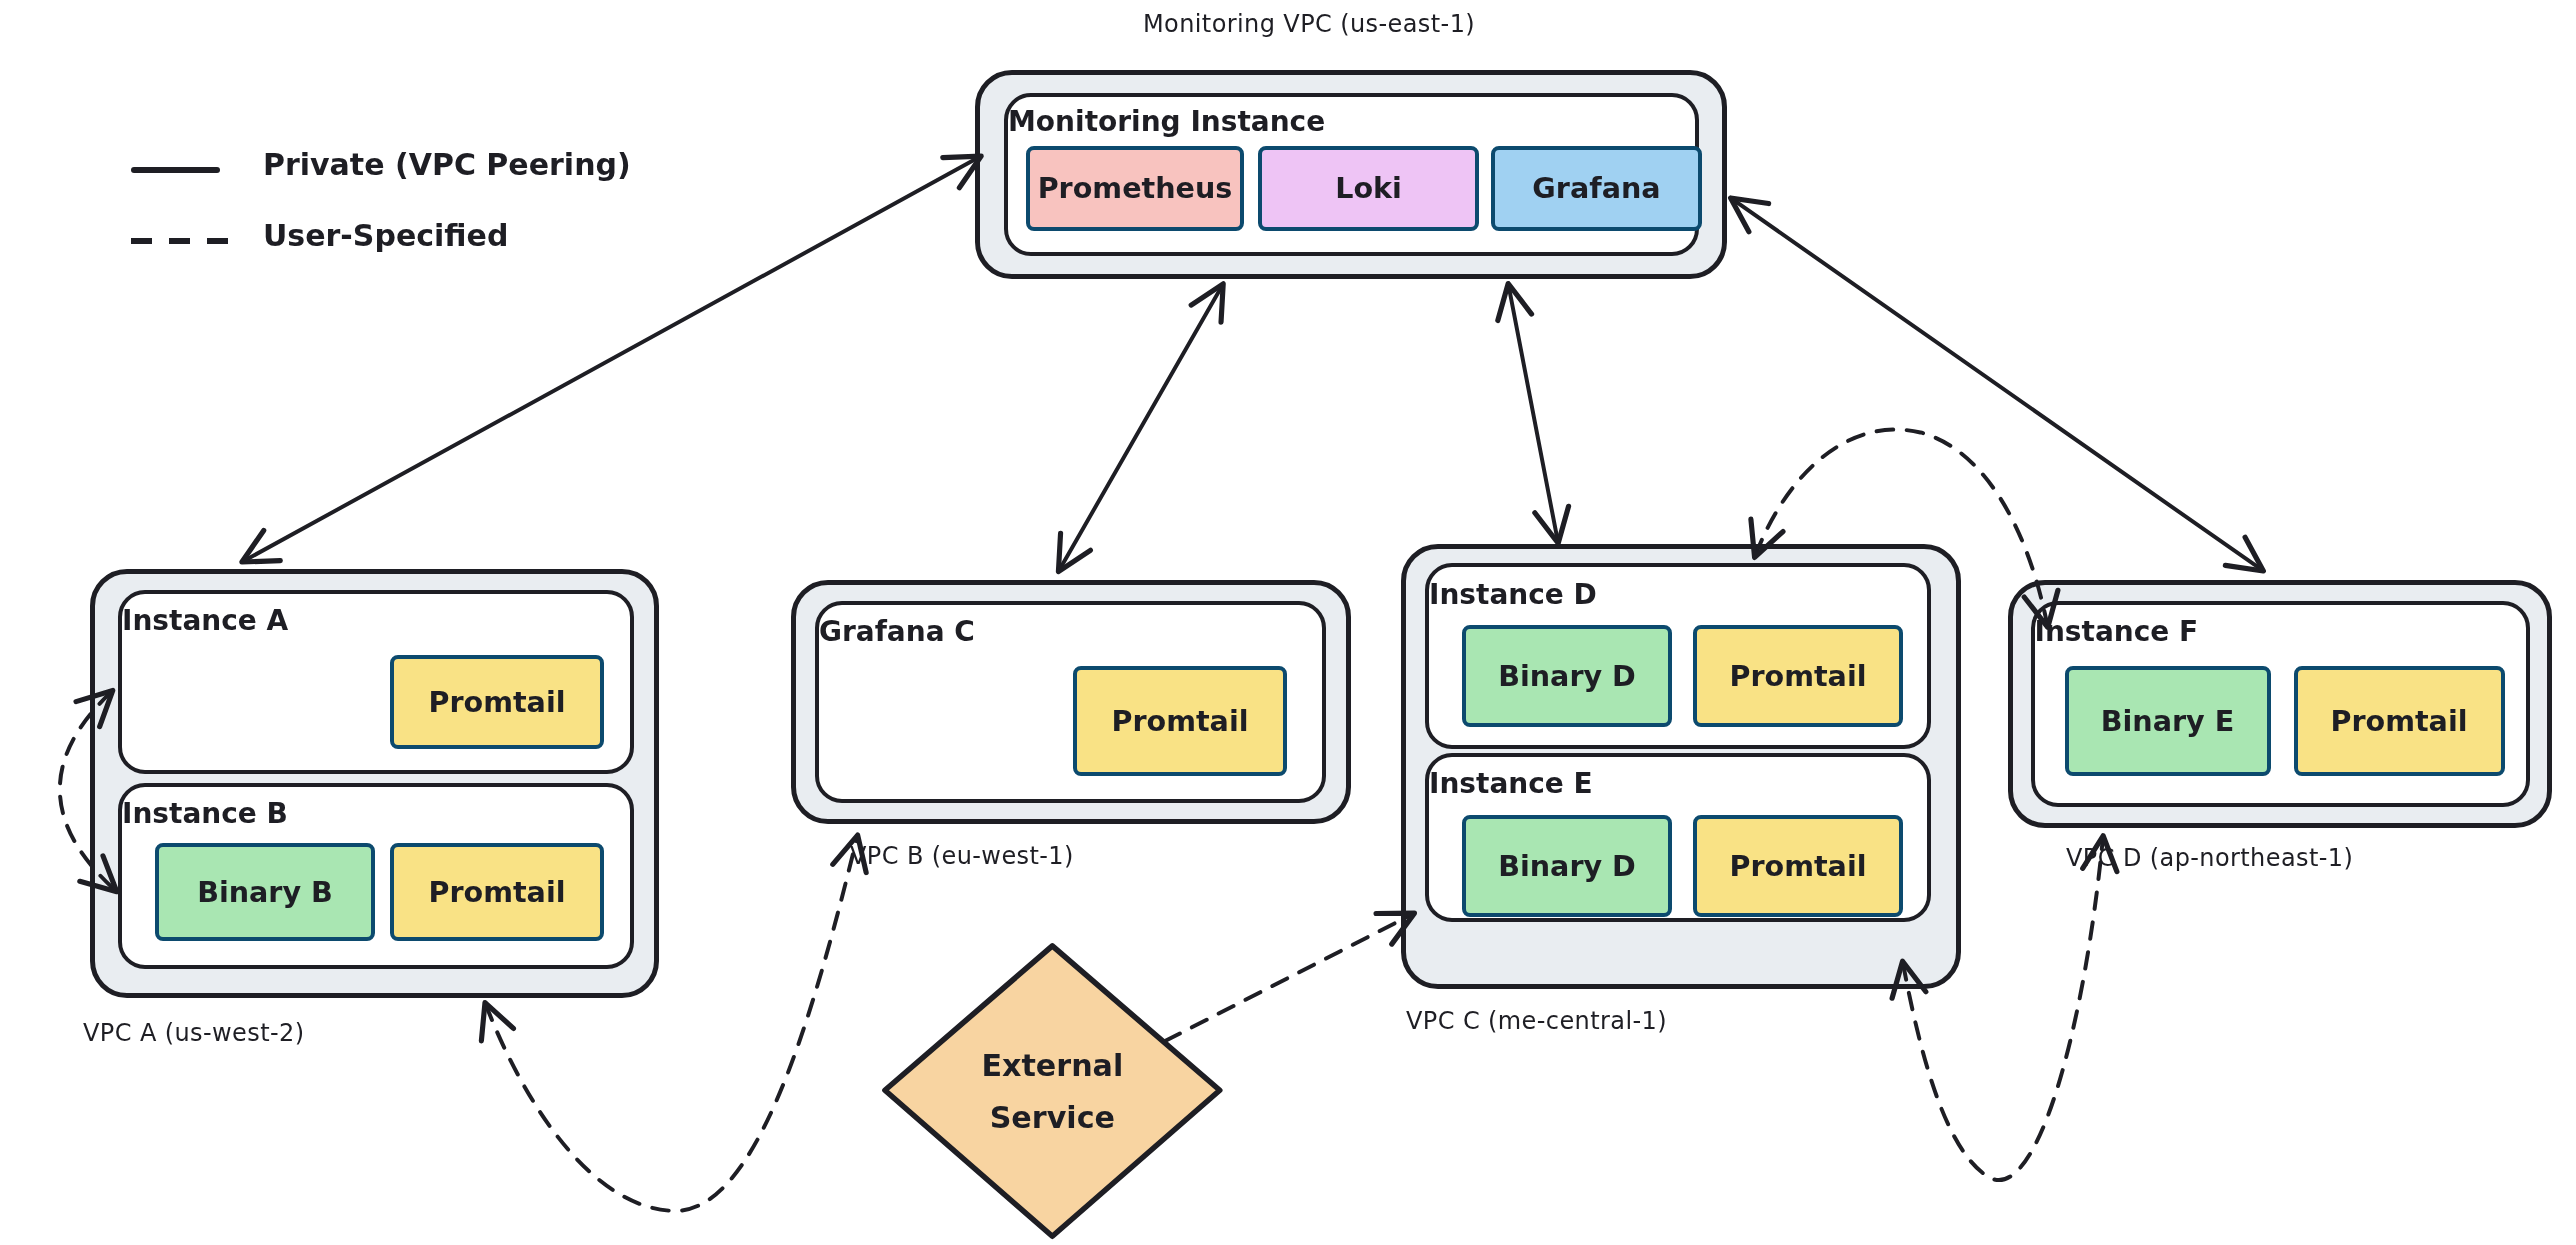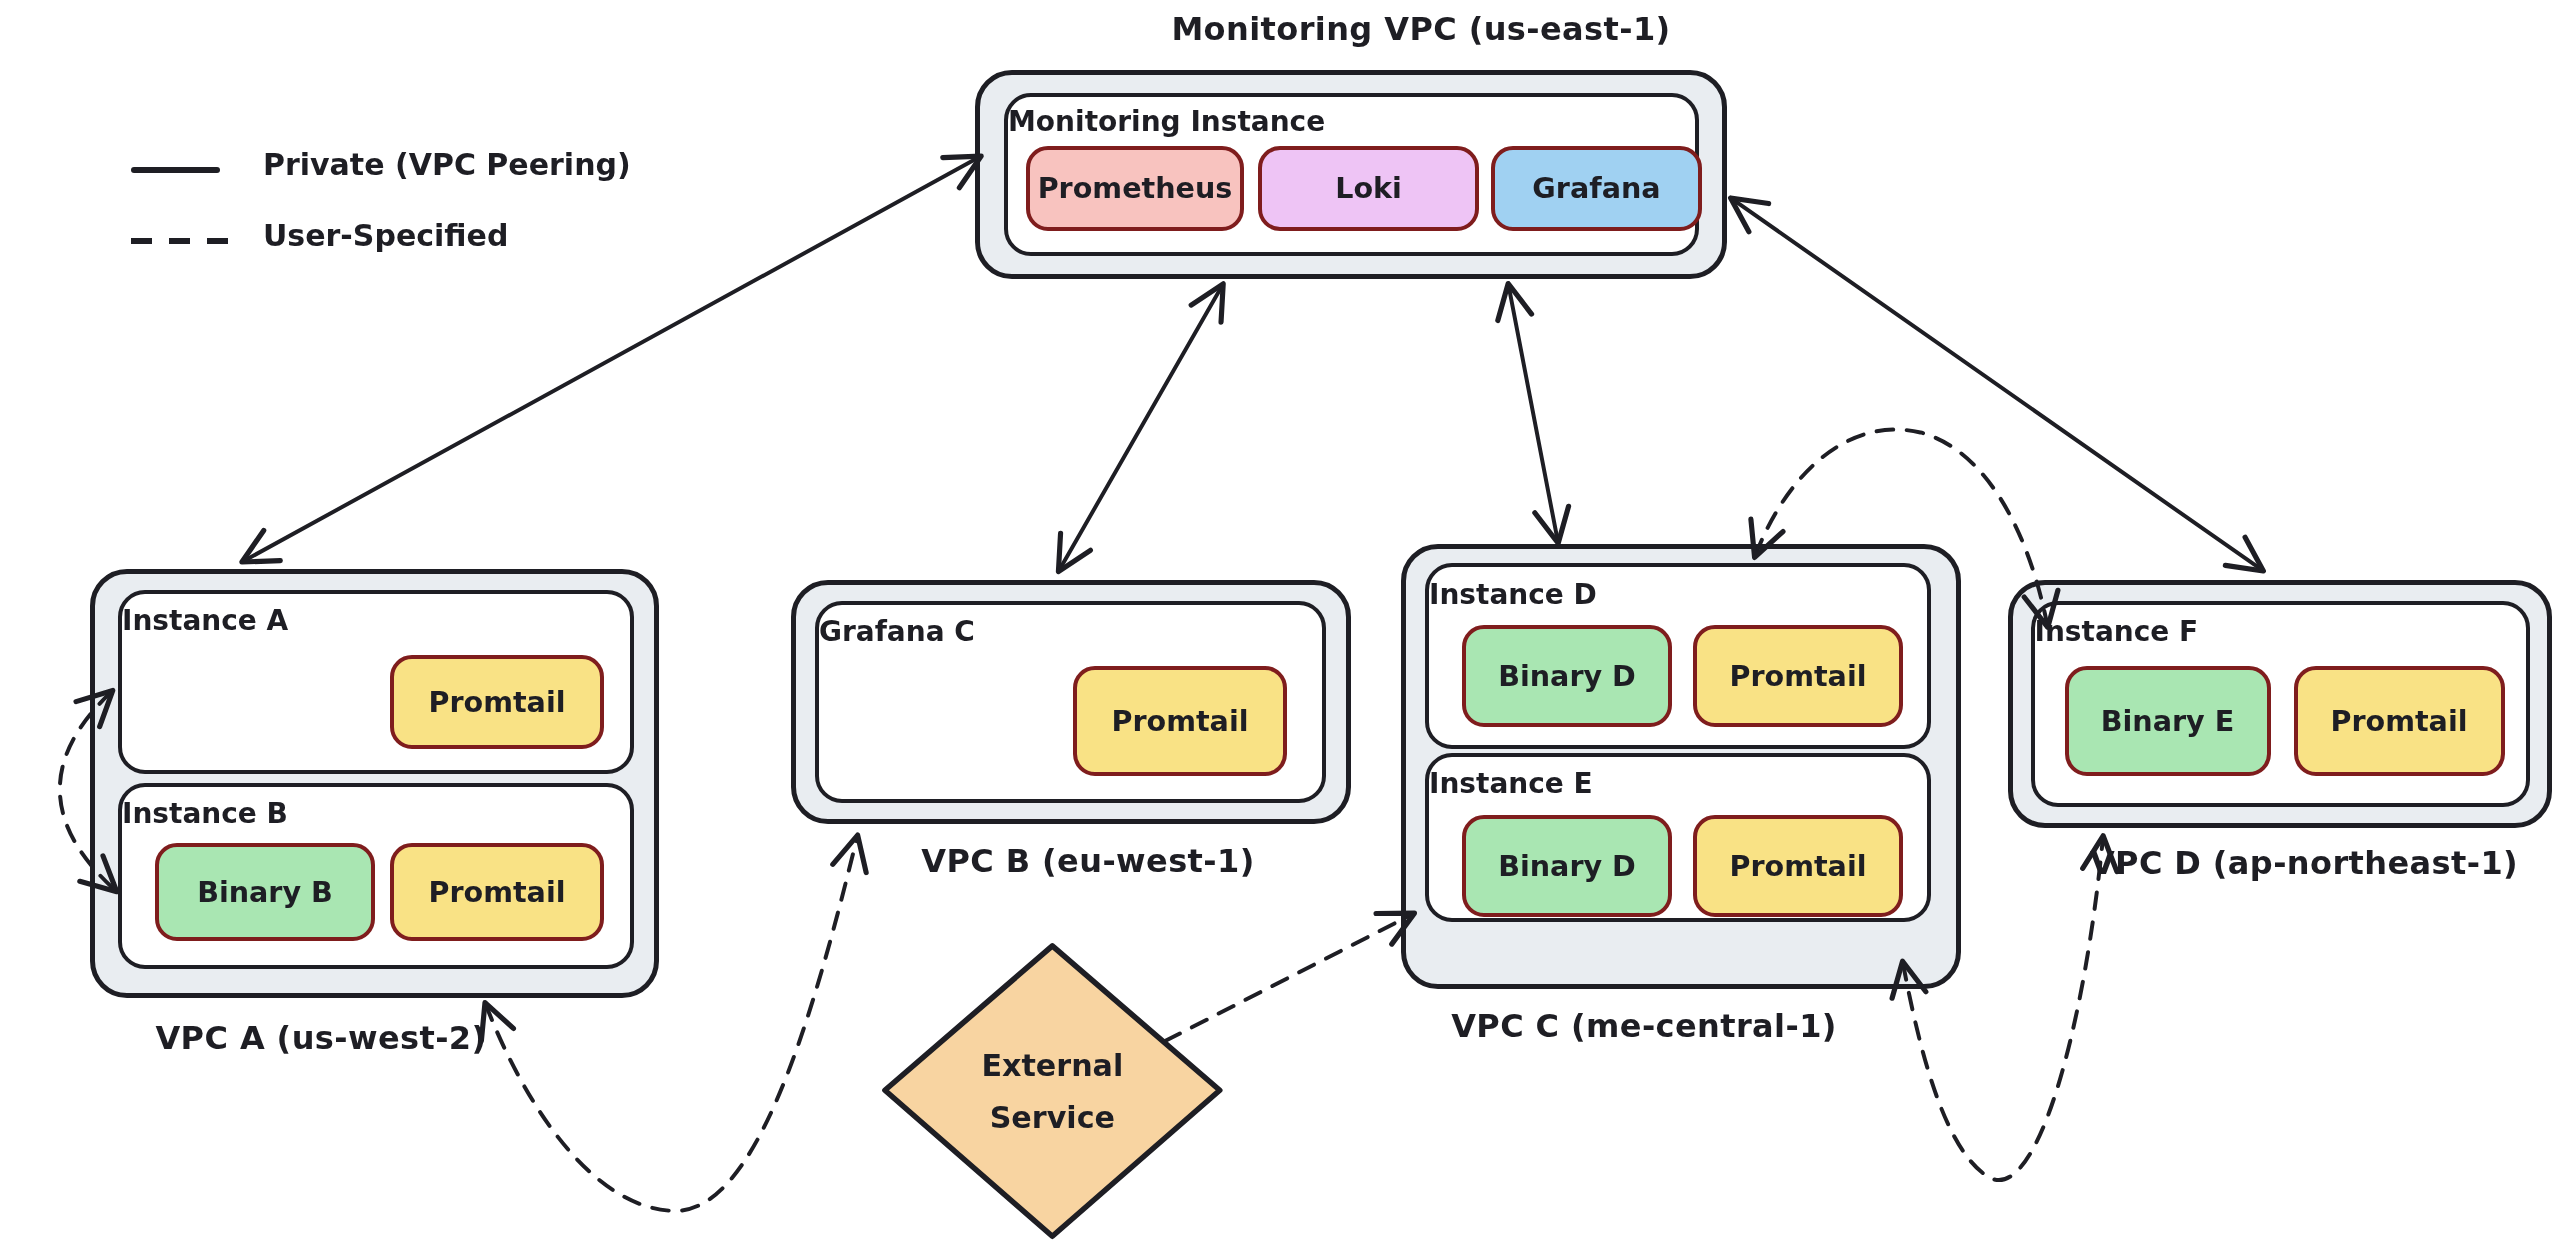--- a/index.html
+++ b/index.html
@@ -1,22 +1,22 @@
 <!DOCTYPE html>
 <html style="font-size:12.7px"><head>
 <meta charset="utf-8">
 <style>
   html,body{margin:0;padding:0;background:#ffffff;}
   .canvas{position:relative;width:2576px;height:1245px;overflow:hidden;
           font-family:"DejaVu Sans",sans-serif;color:#1e1e24;}
-  .floating-title{position:absolute;text-align:center;font-size:32px;font-weight:700;letter-spacing:0.4px;}
+  .floating-title{position:absolute;font-size:24px;font-weight:400;letter-spacing:0.4px;}
   .vpc{position:absolute;background:#e9edf1;border:5.6px solid #1e1e24;border-radius:37px;box-sizing:border-box;}
   .inst{position:absolute;background:#ffffff;border:4.8px solid #1e1e24;border-radius:27px;box-sizing:border-box;}
   .inst-title{position:absolute;top:10.3px;left:0;right:0;text-align:left;font-size:28px;font-weight:600;}
-  .comp{position:absolute;border:4px solid #7f1d1d;border-radius:22px;box-sizing:border-box;
+  .comp{position:absolute;border:4px solid #0c4a6e;border-radius:8px;box-sizing:border-box;
         display:flex;align-items:center;justify-content:center;font-size:28.6px;font-weight:600;}
   .c-pink{background:#f8c3bf;}
   .c-purple{background:#eec4f5;}
   .c-blue{background:#a0d1f2;}
   .c-green{background:#a9e6b2;}
   .c-yellow{background:#f9e285;}
   .legend-label{position:absolute;font-size:30px;font-weight:700;white-space:nowrap;}
   .line-sample{position:absolute;height:5.6px;}
   .line-sample.solid{background:#1e1e24;border-radius:3.2px;}
   .line-sample.dashed{background:repeating-linear-gradient(90deg,#1e1e24 0 20.6px,transparent 20.6px 38px);}

